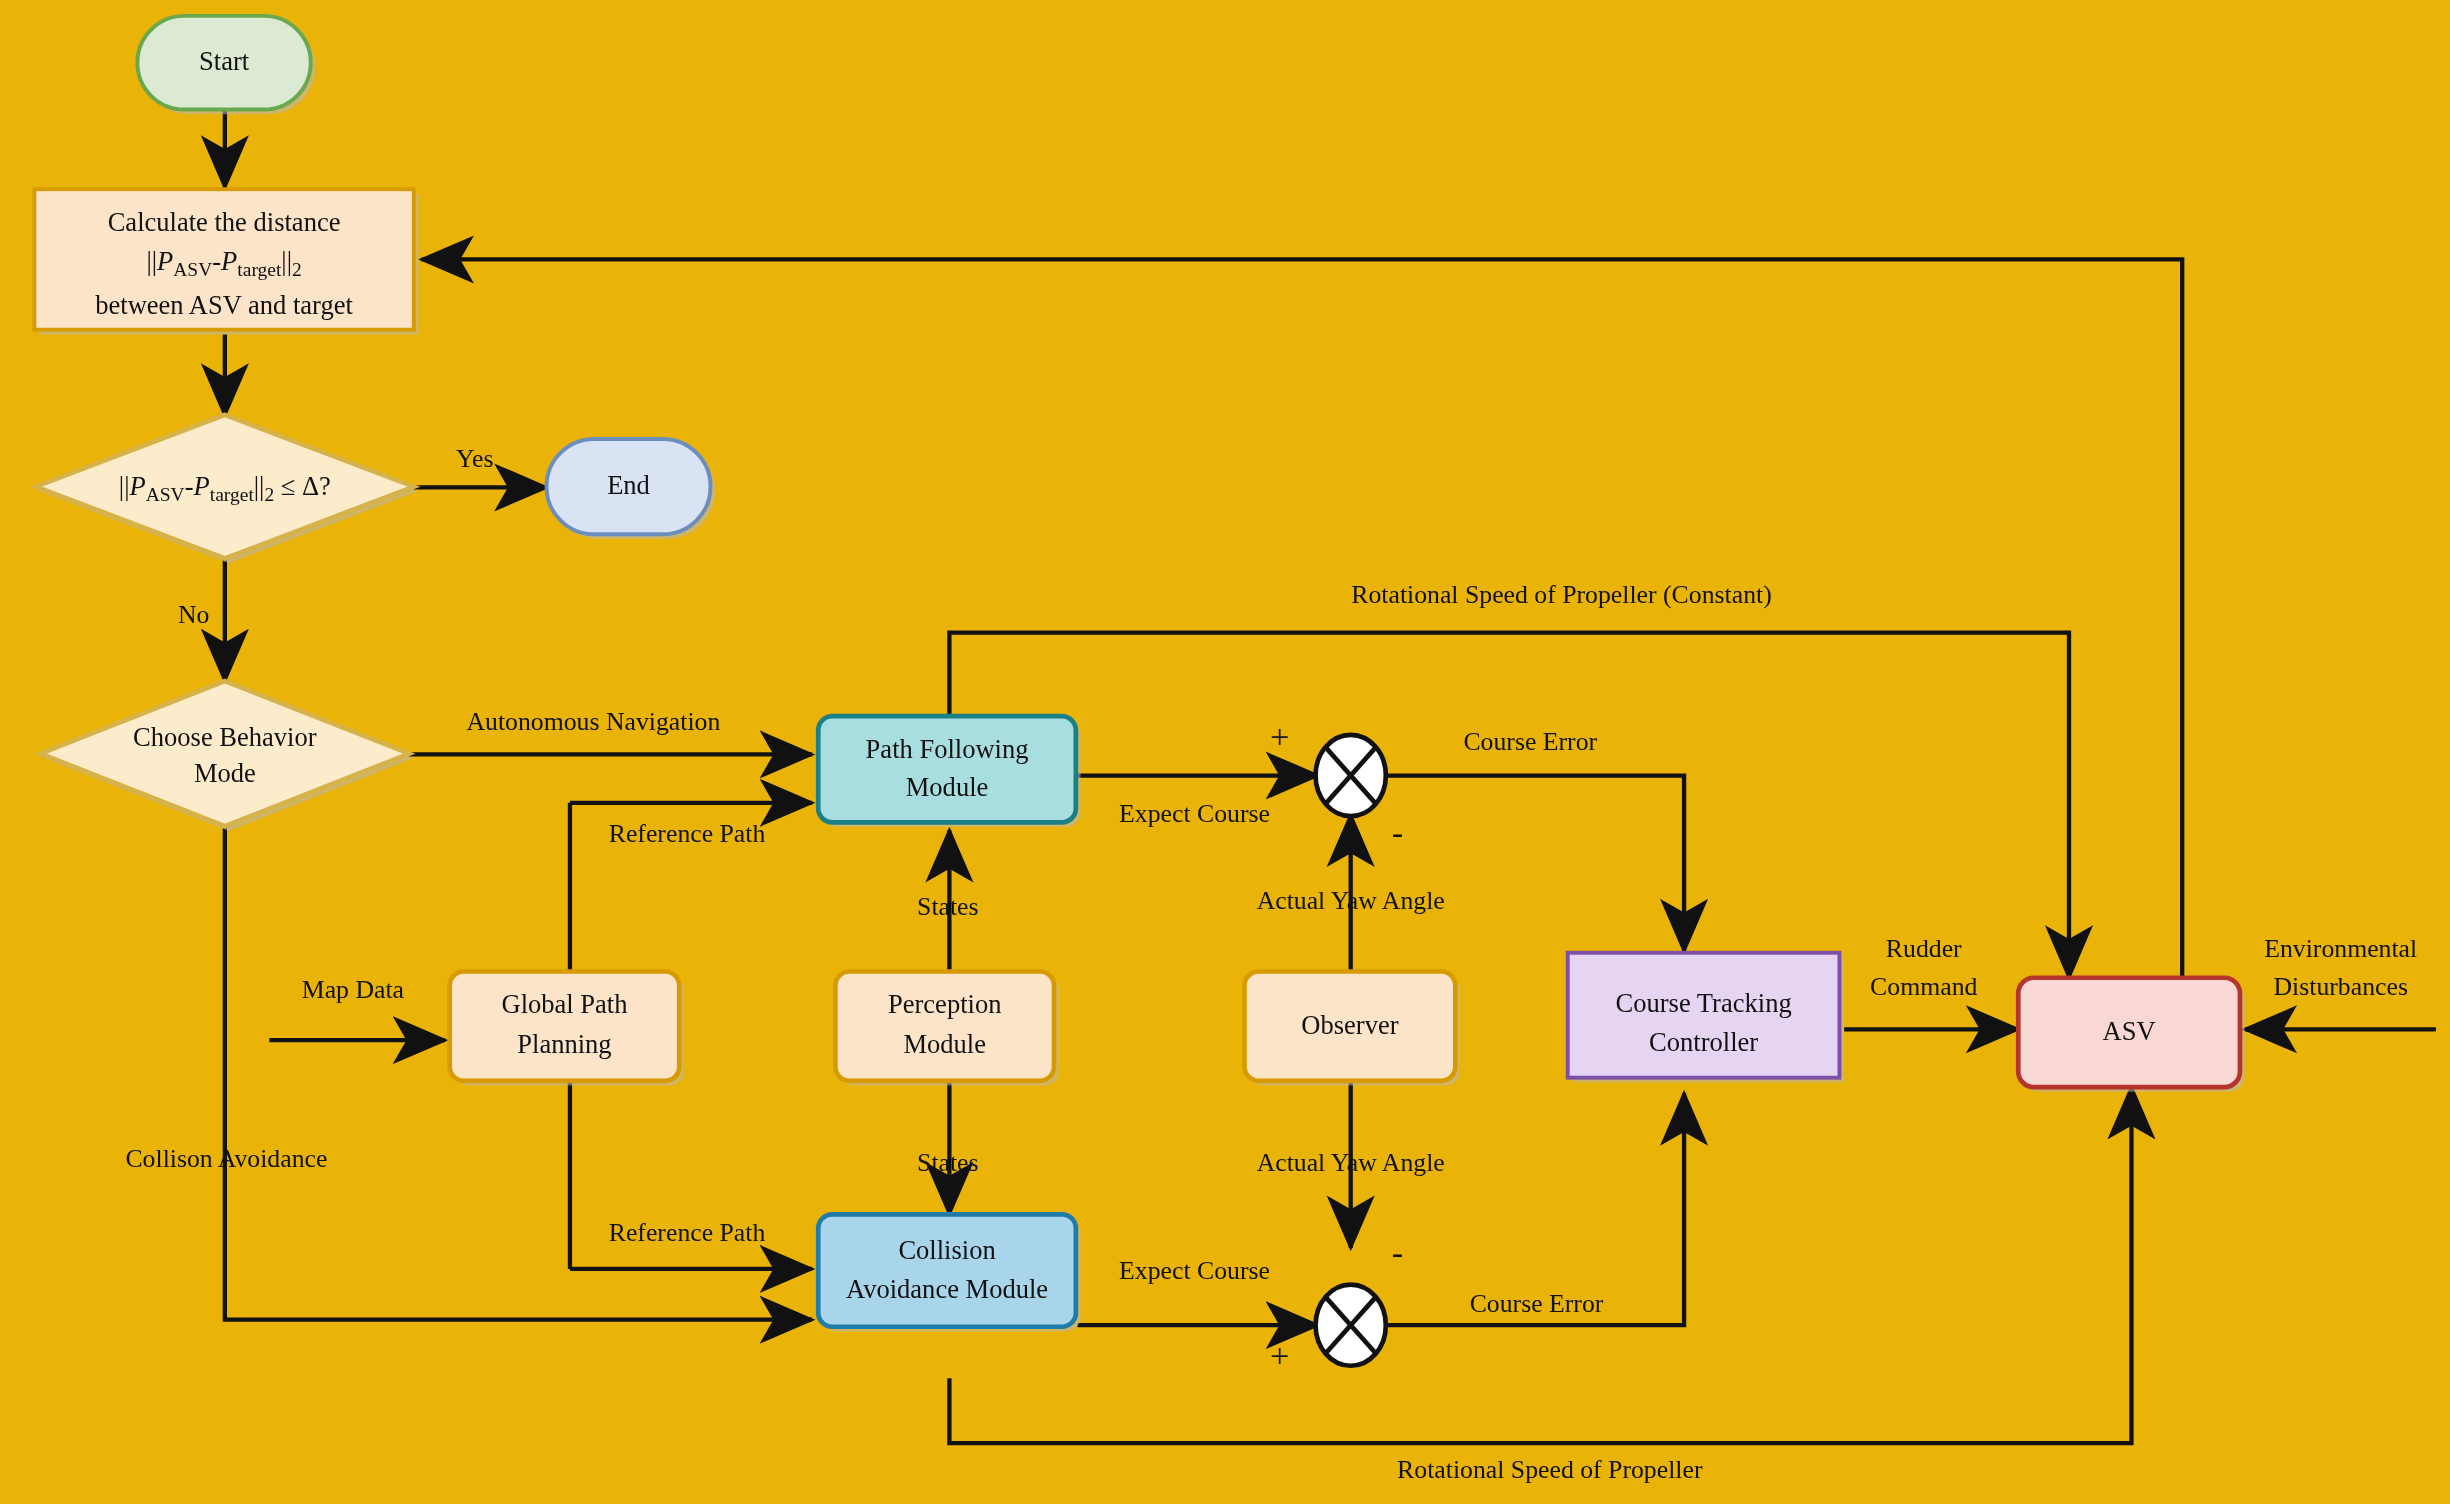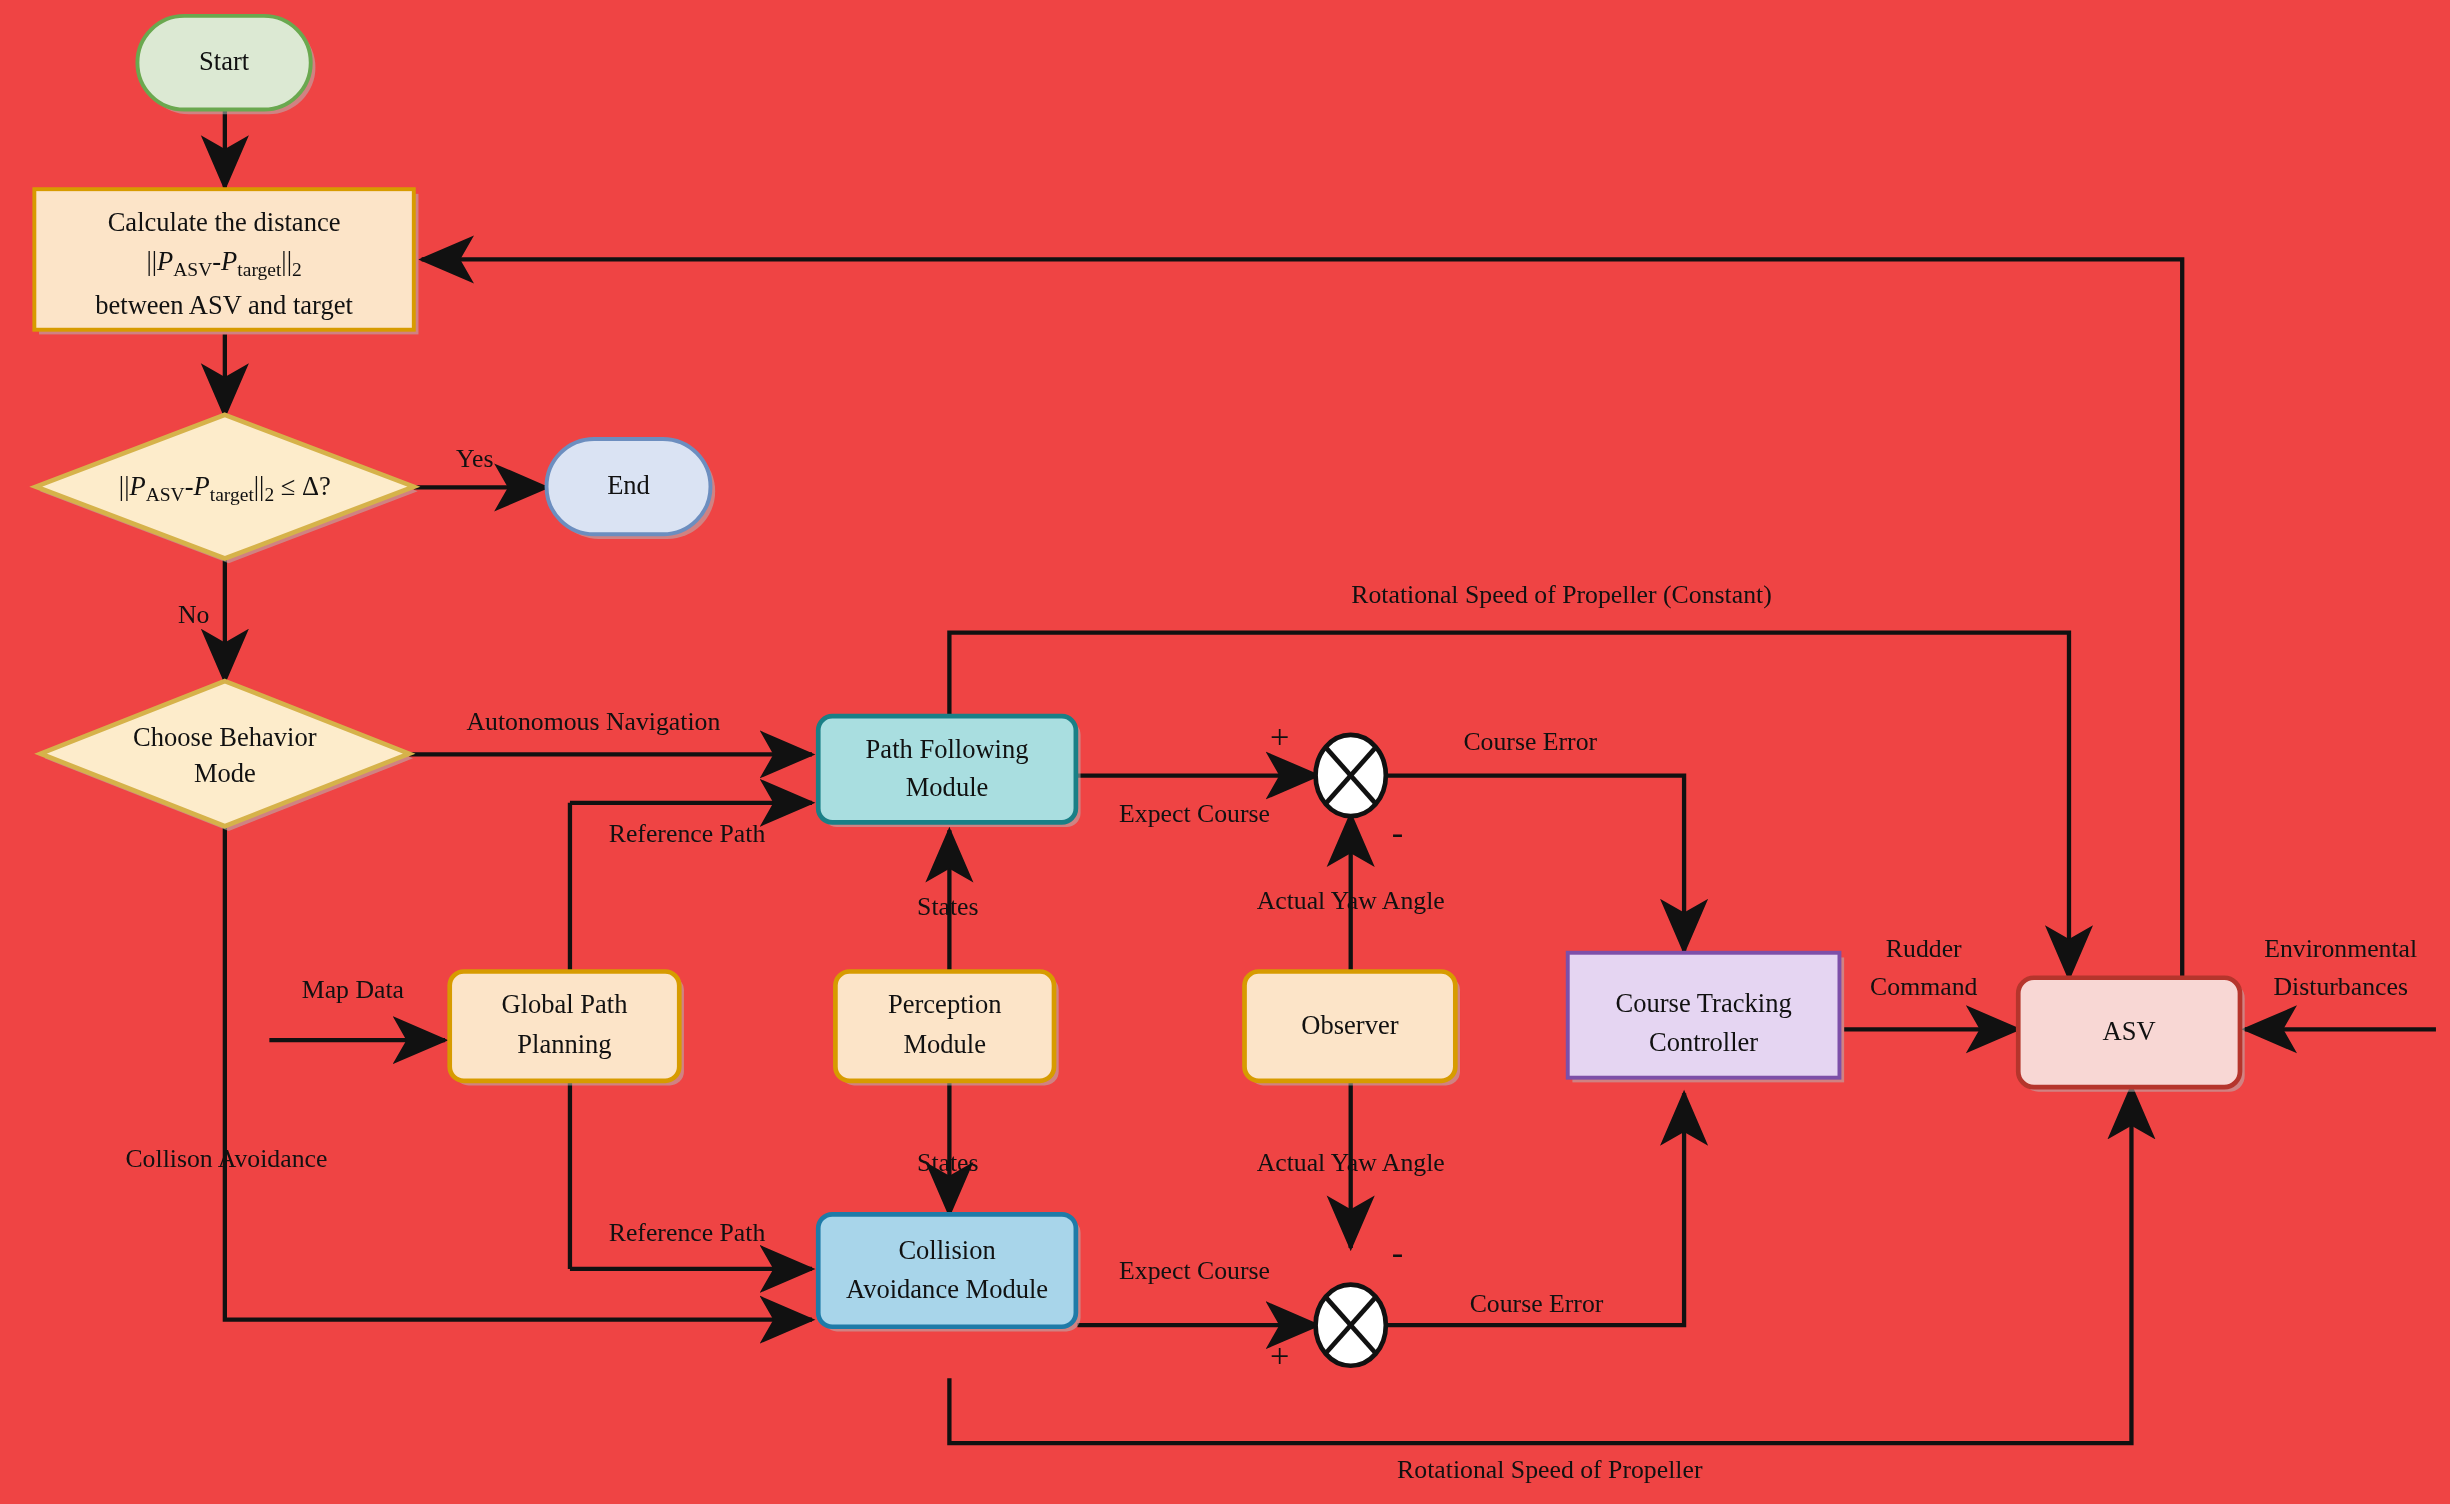--- a/index.html
+++ b/index.html
@@ -1,18 +1,18 @@
 <!DOCTYPE html>
 <html style="font-size:12.5px"><head>
 <meta charset="utf-8">
 <style>
   html,body{margin:0;padding:0;background:#ffffff;}
   body{width:2450px;height:1505px;overflow:hidden;
        font-family:"Liberation Serif","DejaVu Serif",serif;}
-  #diagram{position:relative;width:2450px;height:1505px;background:#ef4444;}
+  #diagram{position:relative;width:2450px;height:1505px;background:#eab308;}
   svg{display:block;}
   .node-label{font-family:"Liberation Serif","DejaVu Serif",serif;
      font-size:34px;fill:#111;text-anchor:middle;dominant-baseline:middle;}
   .edge-label{font-family:"Liberation Serif","DejaVu Serif",serif;
      font-size:33px;fill:#111;text-anchor:middle;dominant-baseline:middle;}
   .sign-label{font-family:"Liberation Serif","DejaVu Serif",serif;
      font-size:44px;fill:#111;text-anchor:middle;dominant-baseline:middle;}
   .math{font-family:"Liberation Serif","DejaVu Serif",serif;font-size:34px;fill:#111;}
   .ln{stroke:#111;stroke-width:5.5;fill:none;stroke-linecap:butt;}
   .shadow{fill:#b7b7b7;opacity:.55;}

